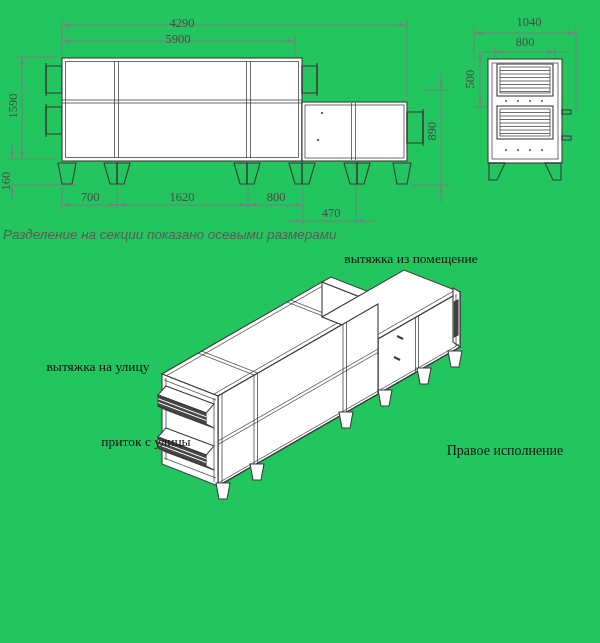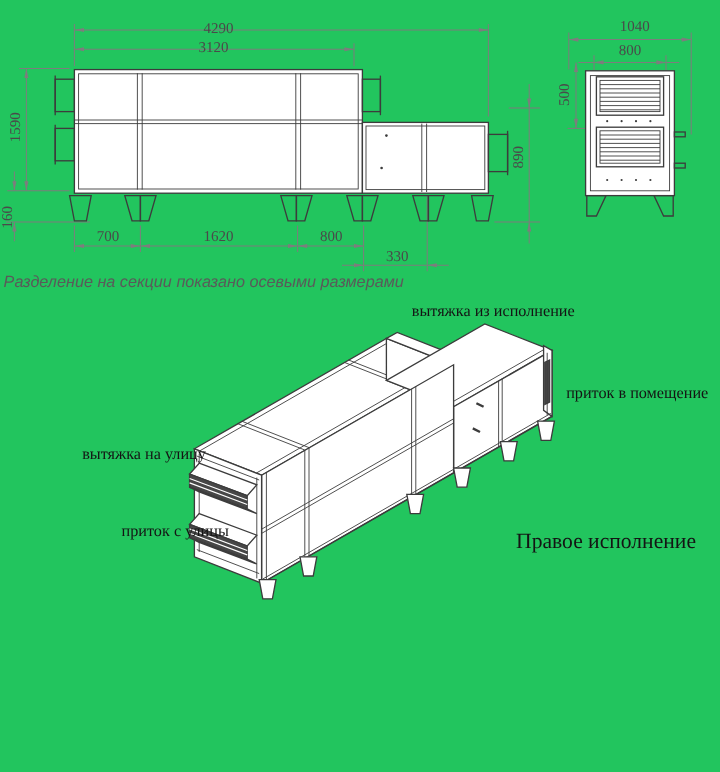--- a/index.html
+++ b/index.html
@@ -4,21 +4,21 @@
 <style>
   html,body{margin:0;padding:0;background:#ffffff;}
   #stage{position:relative;width:600px;height:643px;background:#22c55e;overflow:hidden;
          font-family:"Liberation Serif", serif;}
   svg{position:absolute;left:0;top:0;}
   .lbl{position:absolute;white-space:nowrap;color:#4a4a4a;font-size:12.5px;
        transform:translate(-50%,-55%);line-height:1;}
   .lbl.rot{transform:translate(-50%,-50%) rotate(-90deg);}
   .iso-lbl{position:absolute;white-space:nowrap;color:#141414;font-size:13.5px;
        transform:translate(-50%,-50%);line-height:1;}
-  .variant{position:absolute;white-space:nowrap;color:#141414;font-size:18px;
+  .variant{position:absolute;white-space:nowrap;color:#141414;font-size:14px;
        transform:translate(-50%,-50%);line-height:1;}
   .caption{position:absolute;white-space:nowrap;color:#5a5a5a;font-size:13.5px;
        font-family:"Liberation Sans", sans-serif;line-height:1;}
 </style>
 </head>
 <body>
 
 <div id="stage">
 
 <svg width="600" height="643" viewBox="0 0 600 643">
@@ -257,34 +257,33 @@
       <path d="M339,412 L353,412 L350,428 L342,428 Z"></path>
       <path d="M378,390 L392,390 L389,406 L381,406 Z"></path>
       <path d="M417,368 L431,368 L428,384 L420,384 Z"></path>
       <path d="M448,351 L462,351 L459,367 L451,367 Z"></path>
     </g>
   </g>
 
 </svg>
 
   <div class="lbl" style="left:182px;top:24px;">4290</div>
-  <div class="lbl" style="left:178px;top:40px;">3120</div>
+  <div class="lbl" style="left:178px;top:40px;">5900</div>
   <div class="lbl rot" style="left:13px;top:106px;">1590</div>
   <div class="lbl rot" style="left:6px;top:181px;">160</div>
   <div class="lbl" style="left:90px;top:198px;text-align:right;">700</div>
   <div class="lbl" style="left:182px;top:198px;">1620</div>
   <div class="lbl" style="left:276px;top:198px;">800</div>
-  <div class="lbl" style="left:331px;top:214px;">330</div>
+  <div class="lbl" style="left:331px;top:214px;">470</div>
   <div class="lbl rot" style="left:432px;top:131px;">890</div>
 
   <div class="lbl" style="left:529px;top:23px;">1040</div>
   <div class="lbl" style="left:525px;top:43px;">800</div>
   <div class="lbl rot" style="left:470px;top:79px;">500</div>
 
   <div class="caption" style="left:3px;top:228px;font-style:italic;">Разделение на секции показано осевыми размерами</div>
 
-  <div class="iso-lbl" style="left:411px;top:259px;">вытяжка из исполнение</div>
-  <div class="iso-lbl" style="left:531px;top:327px;">приток в помещение</div>
-  <div class="iso-lbl" style="left:98px;top:378px;margin-left:22px;">вытяжка на улицу</div>
+  <div class="iso-lbl" style="left:411px;top:259px;">вытяжка из помещение</div>
+  <div class="iso-lbl" style="left:98px;top:367px;">вытяжка на улицу</div>
   <div class="iso-lbl" style="left:101px;top:442px;margin-left:45px;">приток с улицы</div>
   <div class="variant" style="left:505px;top:451px;">Правое исполнение</div>
 
 </div>
 
 </body></html>

